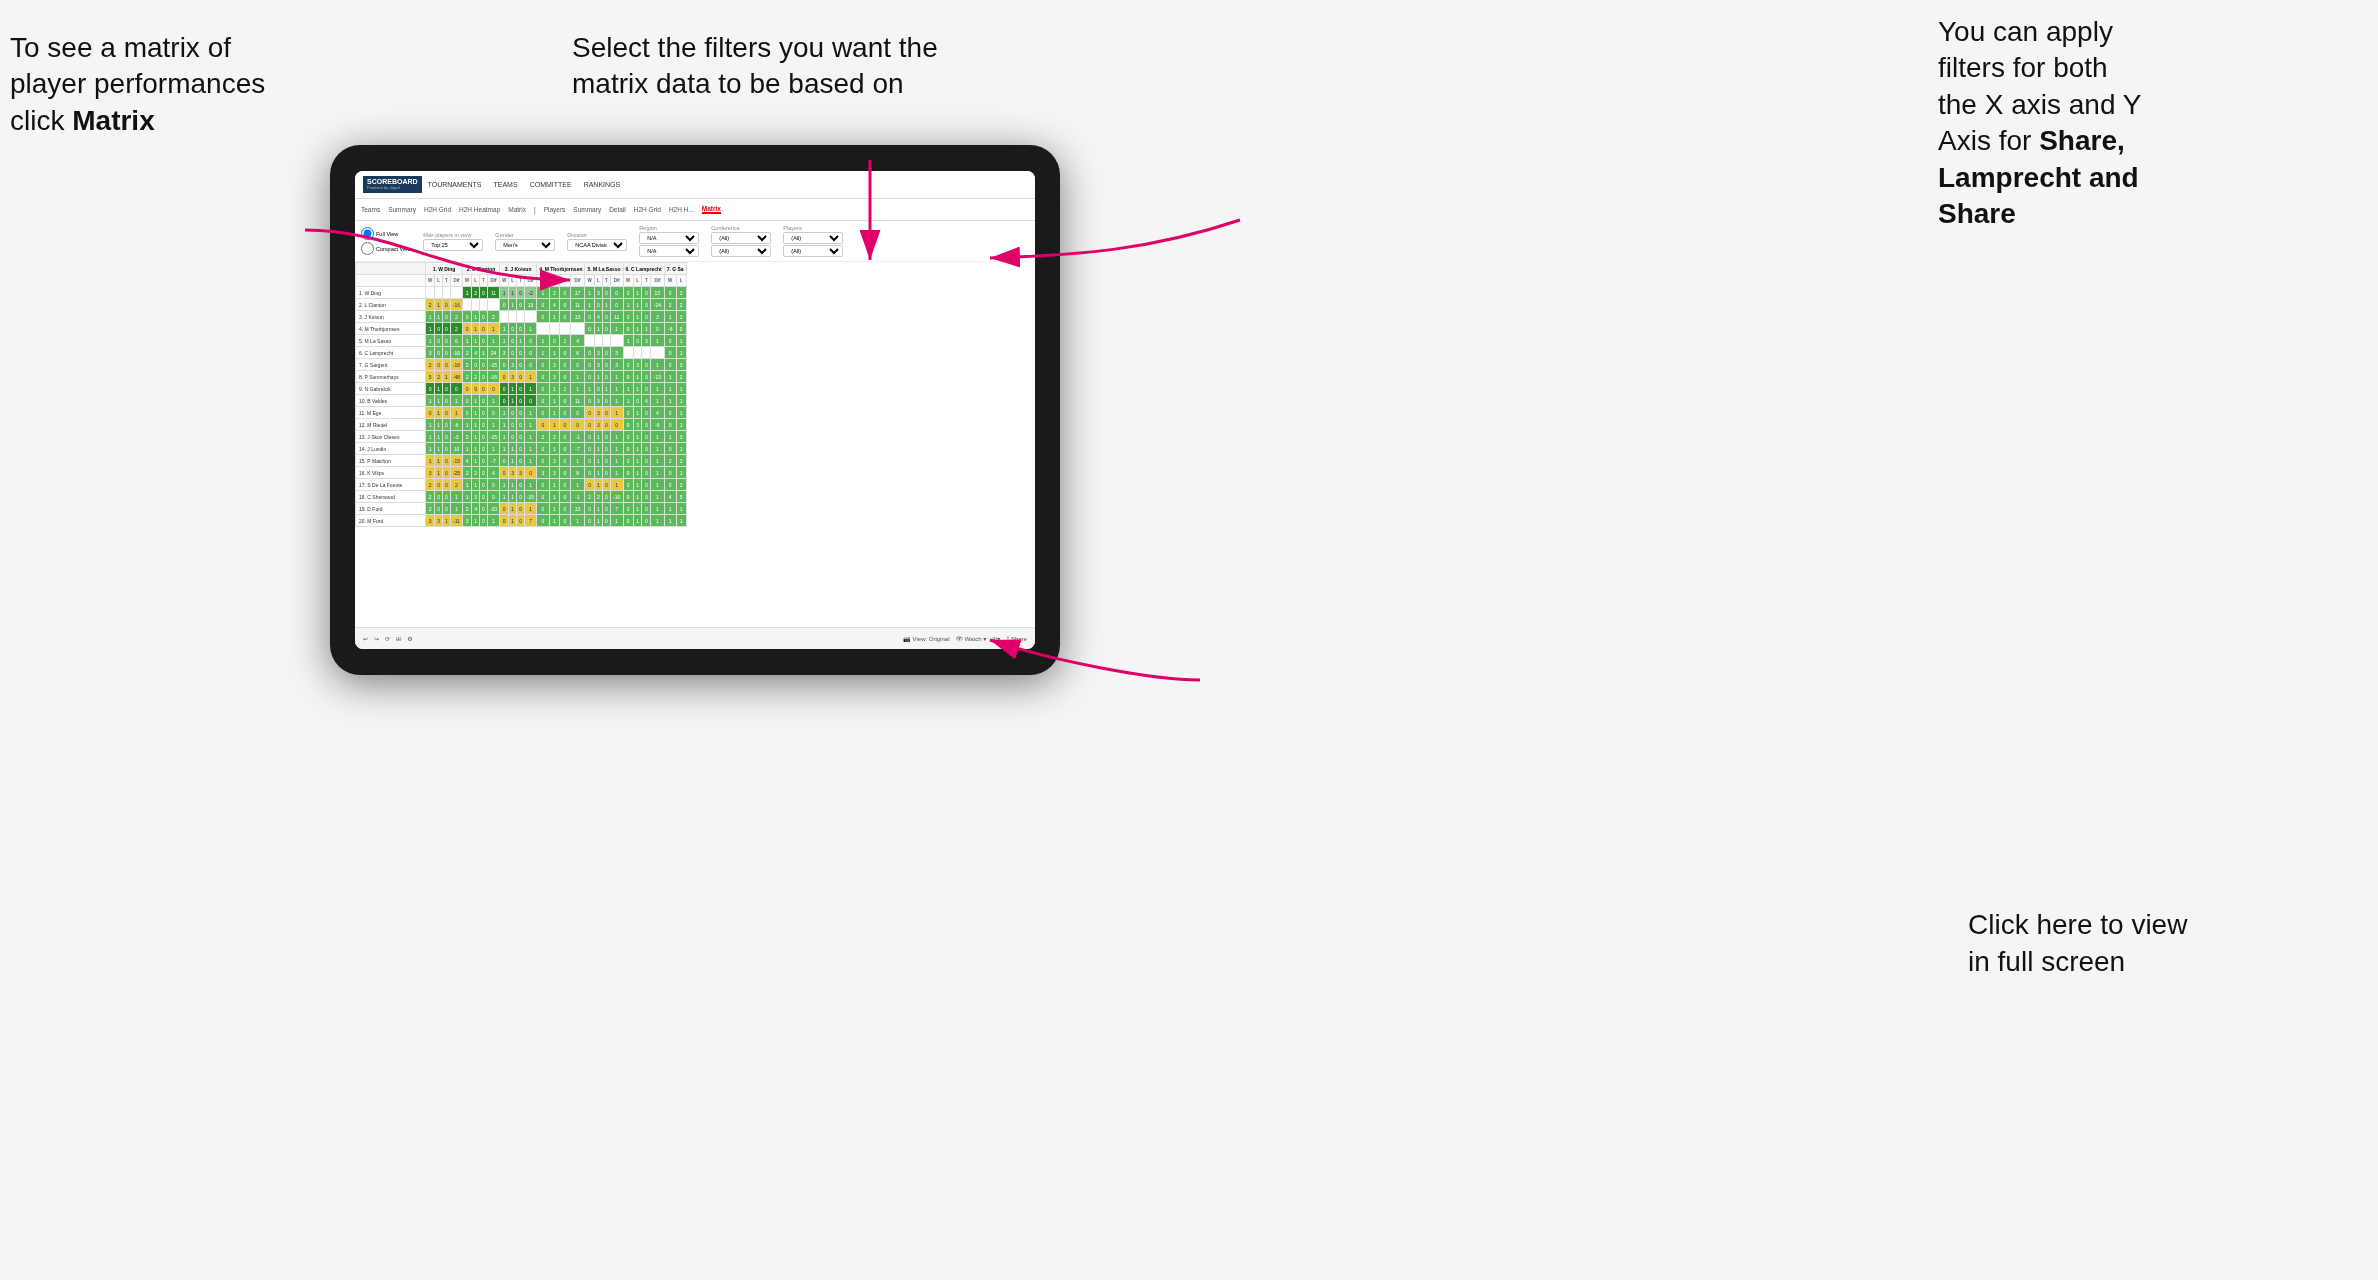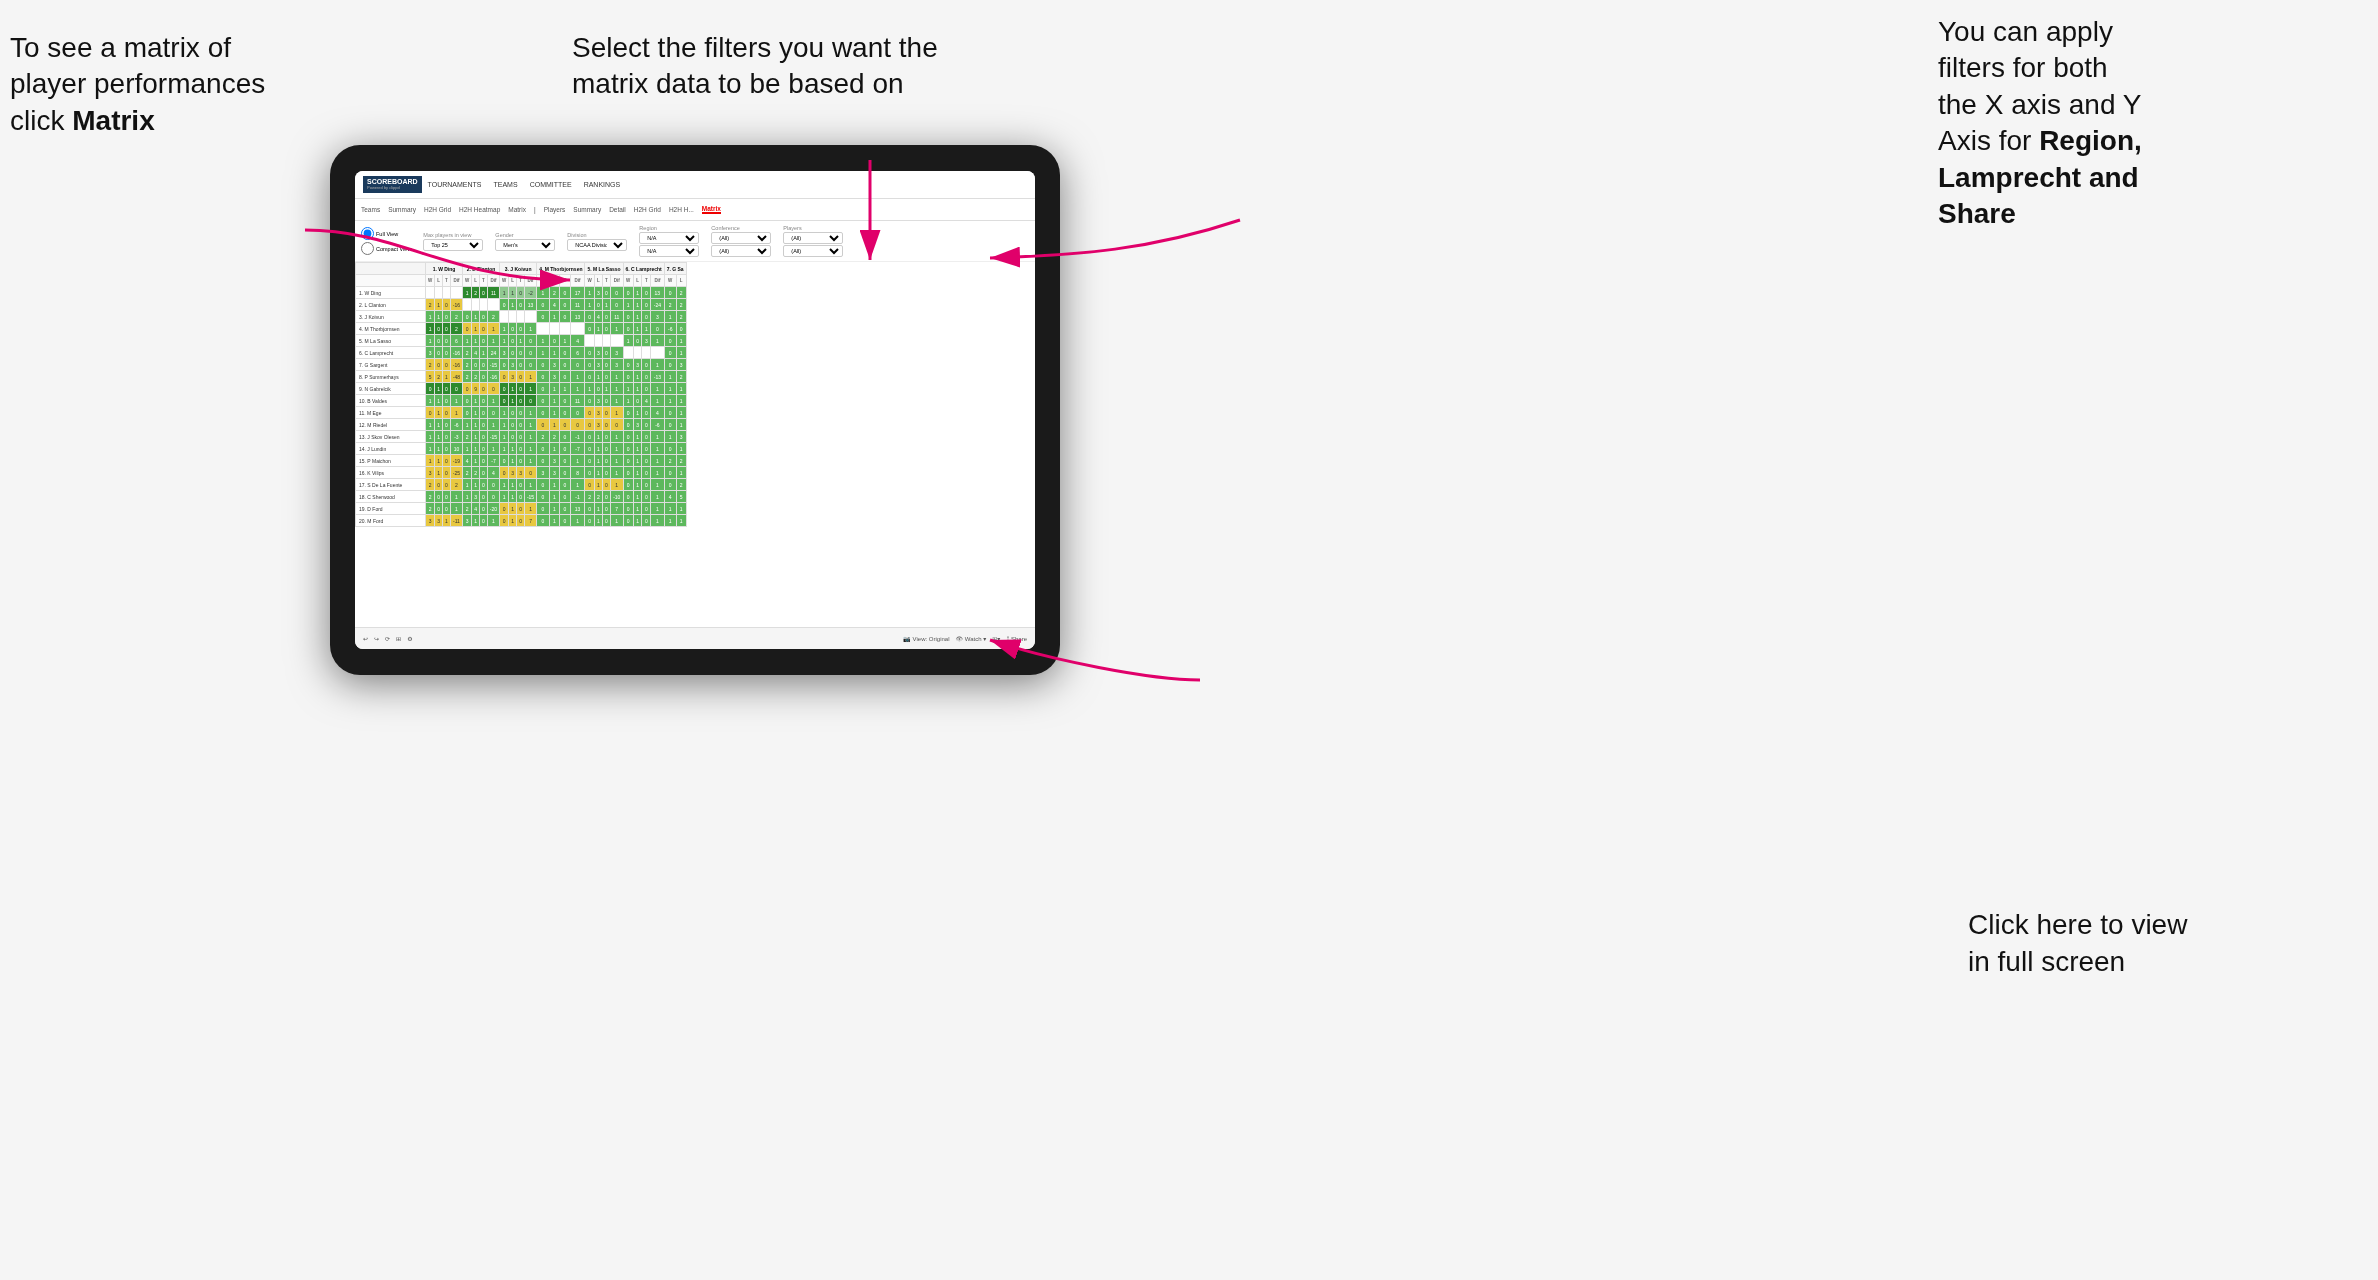--- a/index.html
+++ b/index.html
@@ -237,21 +237,21 @@
     Select the filters you want the<br>
     matrix data to be based on
   </span>
 </div>
 
 <div class="annotation annotation-topright">
   <span>
     You  can apply<br>
     filters for both<br>
     the X axis and Y<br>
-    Axis for <b>Region,</b><br>
+    Axis for <b>Share,</b><br>
     <b>Lamprecht and</b><br>
     <b>Share</b>
   </span>
 </div>
 
 <div class="annotation annotation-bottomright">
   <span>
     Click here to view<br>
     in full screen
   </span>

